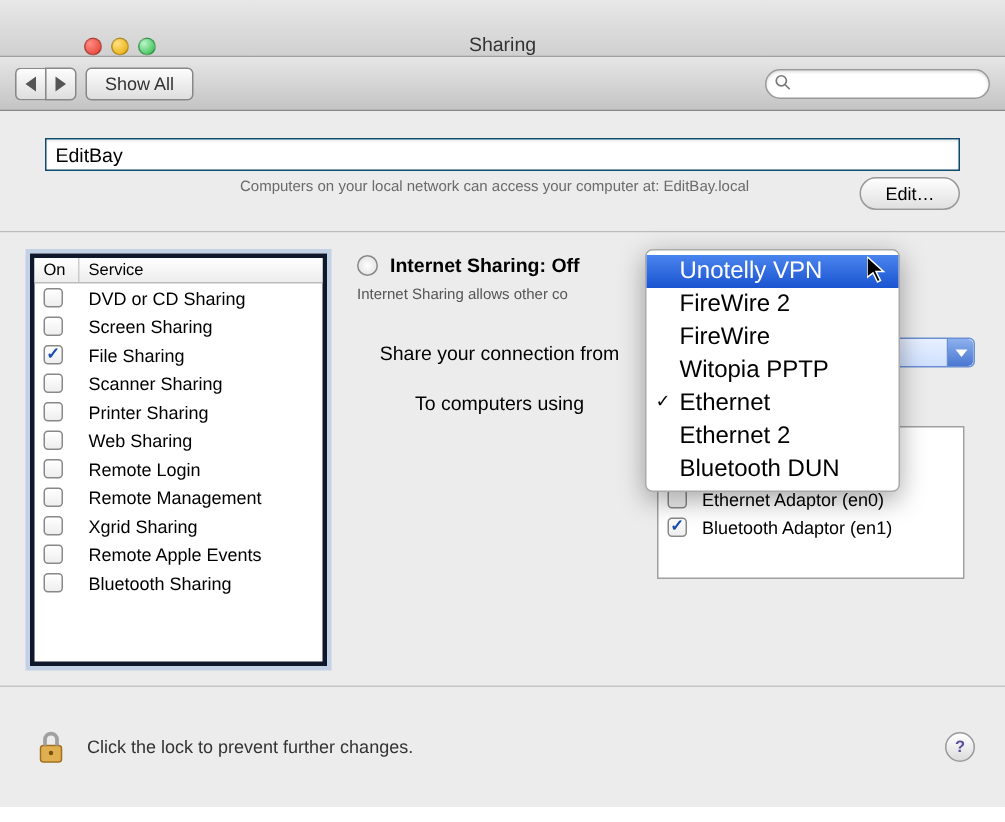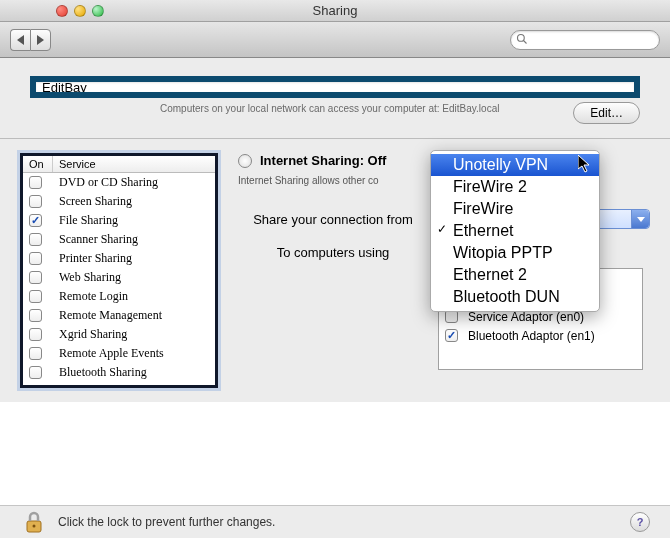--- a/index.html
+++ b/index.html
@@ -8,25 +8,25 @@
     font-family: "Lucida Grande", "Helvetica Neue", Arial, sans-serif;
     font-size: 11px;
     background: #fff;
     width: 670px;
     height: 548px;
     overflow: hidden;
   }
 
   
   .titlebar {
-    height: 22px;
+    height: 38px;
     background: linear-gradient(#e8e8e8, #d0d0d0);
     border-bottom: 1px solid #a0a0a0;
     display: flex;
-    align-items: center;
+    align-items: flex-end;
     position: relative;
     padding-left: 48px;
   }
   .traffic-lights { display: flex; gap: 6px; margin-left: 8px; }
   .light { width: 12px; height: 12px; border-radius: 50%; border: 1px solid rgba(0,0,0,0.25); }
   .light.red { background: radial-gradient(circle at 30% 30%, #ff8a80, #e33e32); }
   .light.yellow { background: radial-gradient(circle at 30% 30%, #ffe082, #e6a800); }
   .light.green { background: radial-gradient(circle at 30% 30%, #b9f6ca, #28b740); }
   .window-title {
     position: absolute;
@@ -93,21 +93,21 @@
   .label {
     width: 120px;
     text-align: right;
     font-size: 13px;
     margin-right: 10px;
     color: #000;
   }
   .text-input {
     flex: 1;
     height: 22px;
-    border: 6px solid #0c4a6e;
+    border: 1px solid #0c4a6e;
     padding: 0 6px;
     font-size: 13px;
     box-shadow: inset 0 1px 2px rgba(0,0,0,0.1);
   }
   .hint-row { display: flex; margin-top: 4px; }
   .hint {
     margin-left: 130px;
     font-size: 10px;
     color: #6a6a6a;
     line-height: 1.3;
@@ -140,22 +140,21 @@
     box-shadow: 0 0 0 3px rgba(120,160,220,0.35);
   }
   .services-head { display: flex; background: linear-gradient(#fff,#ededed); border-bottom: 1px solid #bbb; }
   .services-head div {
     font-size: 11px;
     padding: 2px 6px;
   }
   .col-on { width: 30px; border-right: 1px solid #ccc; }
   .col-svc { flex: 1; }
   .services-body {
-    height: 212px;
-    font-family: Liberation Serif, serif;
+    height: 252px;
   }
   .svc-row {
     display: flex;
     align-items: center;
     height: 19px;
     padding: 0 6px;
     font-size: 12px;
     color: #000;
   }
   .svc-row.selected {
@@ -272,21 +271,21 @@
     left: 340px;
     z-index: 11;
     pointer-events: none;
   }
 
   
   .footer {
     position: absolute;
     bottom: 10px;
     left: 0; right: 0;
-    padding: 2px 20px;
+    padding: 26px 20px;
     background: #ececec;
     border-top: 1px solid #c5c5c5;
     display: flex;
     align-items: center;
     justify-content: space-between;
     margin-top: 30px;
   }
   .lock-group { display: flex; align-items: center; gap: 10px; }
   .lock-text { font-size: 12px; color: #333; }
   .help-btn {
@@ -312,20 +311,21 @@
 
 <div class="toolbar">
   <div class="nav-group">
     <div class="tb-btn left">
       <div class="arrow-glyph arrow-left"></div>
     </div>
     <div class="tb-btn right">
       <div class="arrow-glyph arrow-right"></div>
     </div>
   </div>
+  <div class="tb-btn single">Show All</div>
   <div class="search-wrap">
     <svg class="search-icon" viewBox="0 0 16 16">
         <circle cx="6.5" cy="6.5" r="4.5" fill="none" stroke="#777" stroke-width="1.5"></circle>
         <line x1="10" y1="10" x2="14" y2="14" stroke="#777" stroke-width="1.5"></line>
       </svg>
     <input class="search" placeholder="" style="">
   </div>
 </div>
 
 <div class="top-section">
@@ -442,35 +442,35 @@
           <div class="port-row">
             <div class="chk-box"></div>
             <div>FireWire</div>
           </div>
           <div class="port-row">
             <div class="chk-box"></div>
             <div>FireWire</div>
           </div>
           <div class="port-row">
             <div class="chk-box"></div>
-            <div>Service Adaptor (en0)</div>
+            <div>Ethernet Adaptor (en0)</div>
           </div>
           <div class="port-row">
             <div class="chk-box checked"></div>
             <div>Bluetooth Adaptor (en1)</div>
           </div>
         </div>
     </div>
 
     <div class="dropdown" id="dropdown">
         <div class="dd-item highlight">Unotelly VPN</div>
         <div class="dd-item">FireWire 2</div>
         <div class="dd-item">FireWire</div>
+        <div class="dd-item">Witopia PPTP</div>
         <div class="dd-item checked">Ethernet</div>
-        <div class="dd-item">Witopia PPTP</div>
         <div class="dd-item">Ethernet 2</div>
         <div class="dd-item">Bluetooth DUN</div>
       </div>
 
     <svg class="cursor" width="16" height="20" viewBox="0 0 16 20">
       <path d="M0 0 L0 14 L4 11 L7 17 L9 16 L6 10 L11 10 Z" fill="#000" stroke="#fff" stroke-width="1"></path>
     </svg>
   </div>
 </div>
 

